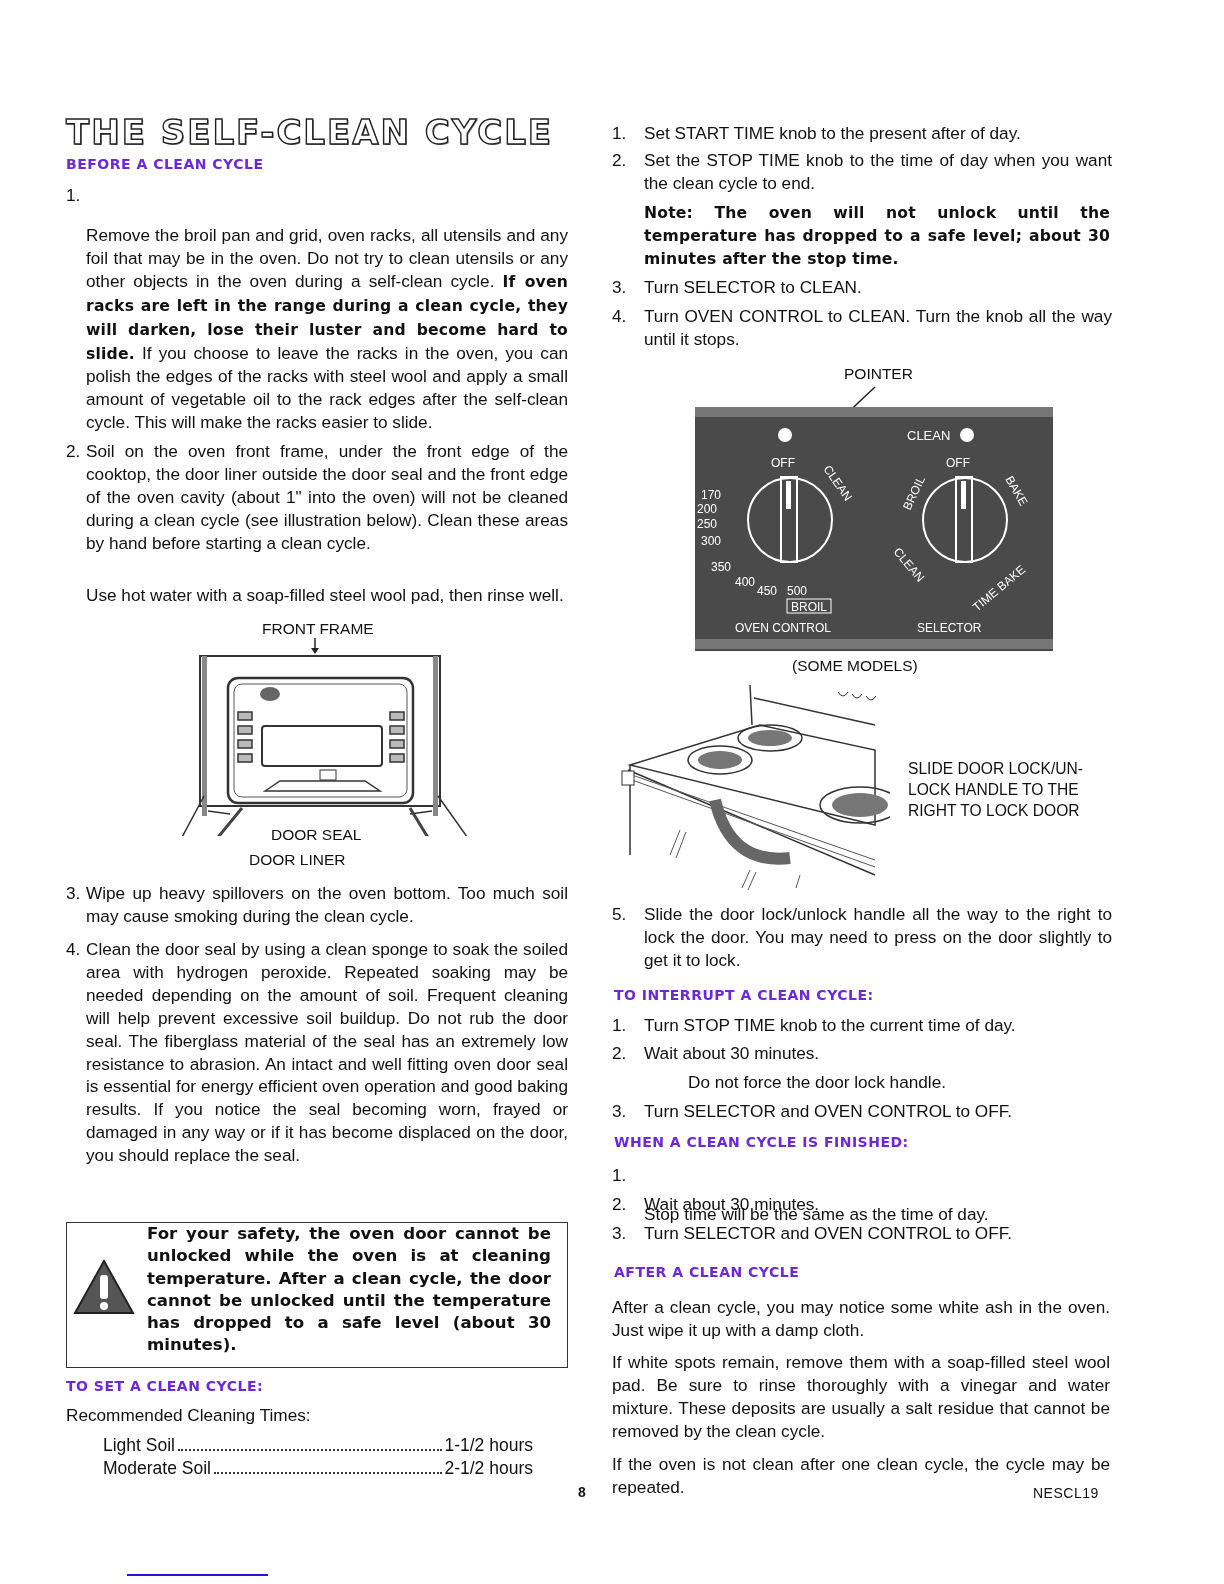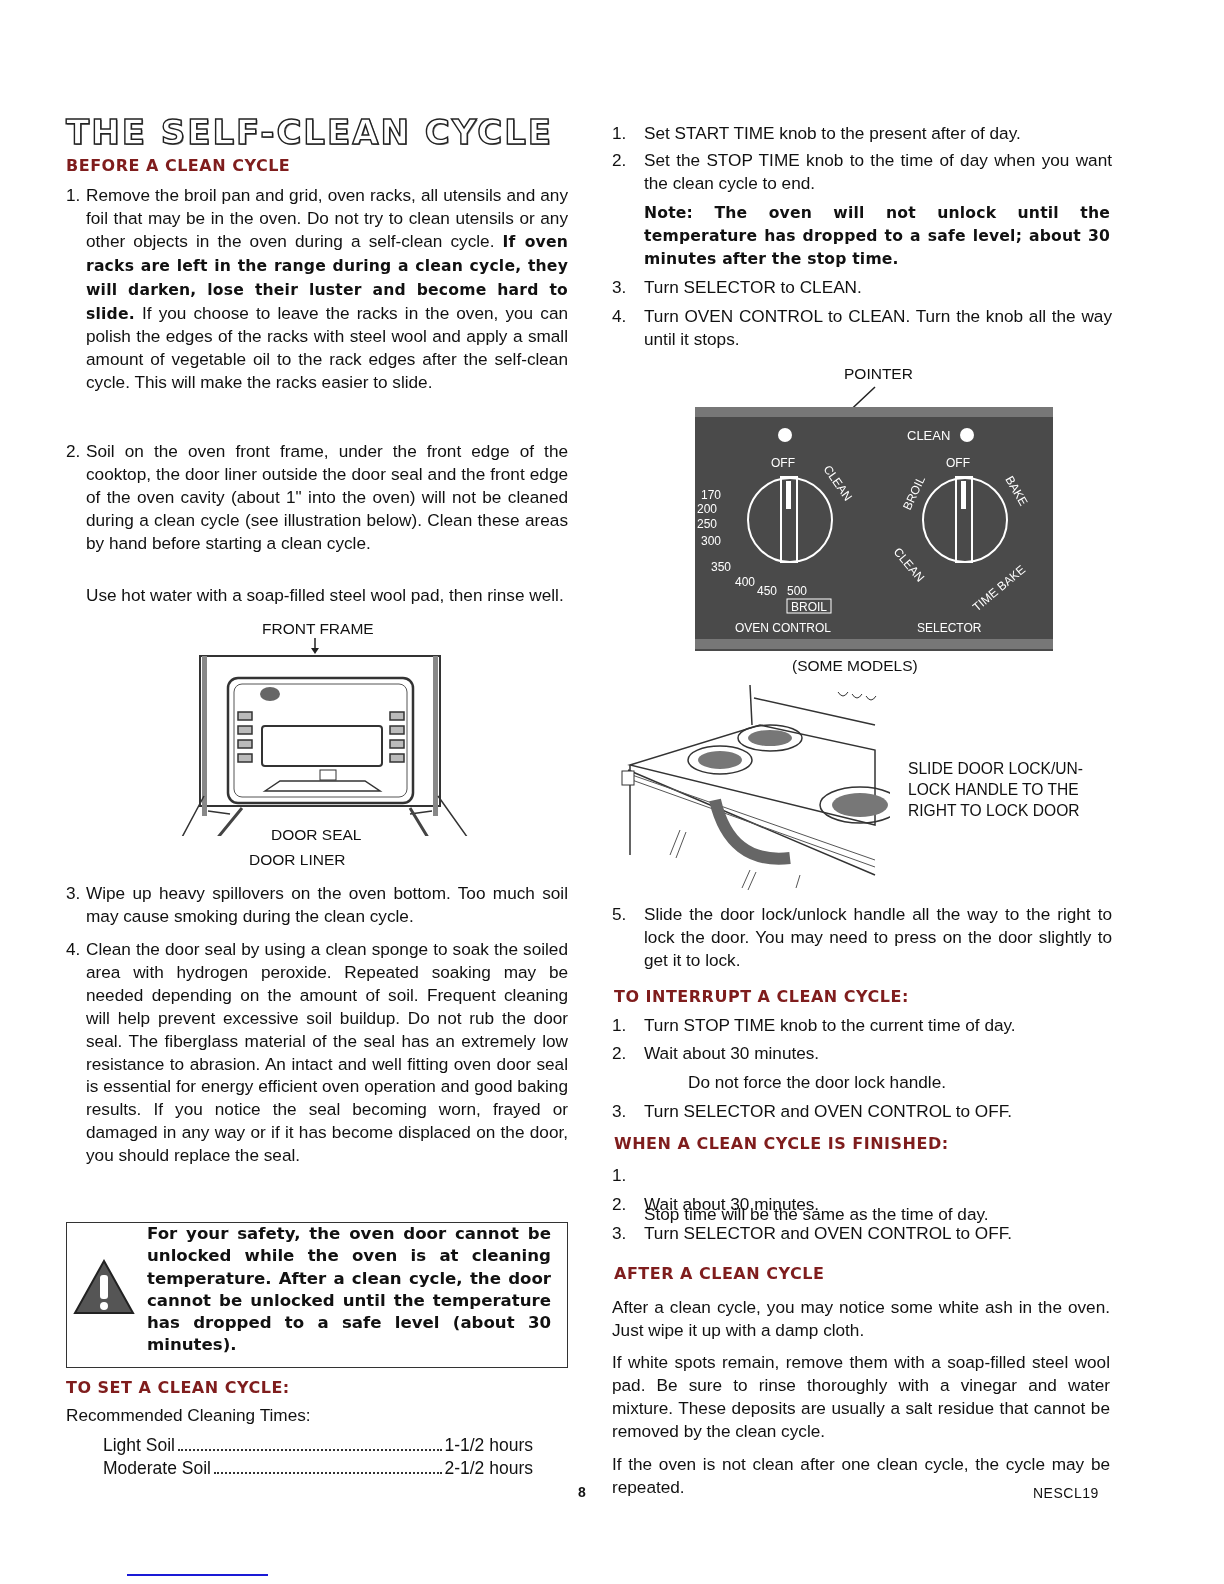--- a/index.html
+++ b/index.html
@@ -1,21 +1,21 @@
 <!DOCTYPE html>
 <html><head>
 <meta charset="utf-8">
 <style>
   html, body { margin:0; padding:0; background:#ffffff; }
   body { width:1224px; height:1584px; position:relative; overflow:hidden;
          font-family:"Liberation Sans", sans-serif; color:#111; }
   .title { position:absolute; left:66px; top:112px; font-family:"DejaVu Sans", sans-serif;
            font-weight:bold; font-size:34px; letter-spacing:2px; color:#fff;
            -webkit-text-stroke:1.4px #222; text-shadow:1px 1px 0 #777; margin:0; }
-  .h2 { font-family:"DejaVu Sans", sans-serif; font-weight:bold; font-size:16px; letter-spacing:0.5px; margin:0; position:absolute; color:#7f1d1d; }
+  .h2 { font-family:"DejaVu Sans", sans-serif; font-weight:bold; font-size:14px; letter-spacing:0.5px; margin:0; position:absolute; color:#6d28d9; }
   .para { position:absolute; font-size:17.2px; line-height:22.9px; text-align:justify; margin:0; }
   .item { position:absolute; font-size:17.2px; line-height:22.9px; text-align:justify; }
   .item .num { position:absolute; left:0; top:0; }
   .item .txt { display:block; }
   .bold { font-family:"DejaVu Sans", sans-serif; font-weight:bold; font-size:15.6px; letter-spacing:0.2px; }
   .label { position:absolute; font-size:15.5px; color:#111; white-space:nowrap; }
   .warn { position:absolute; left:66px; top:1222px; width:500px; height:144px; border:1.5px solid #333; }
   .warn .tri { position:absolute; left:6px; top:36px; width:62px; height:56px; }
   .warn .wt { position:absolute; left:80px; top:0; width:404px; font-family:"DejaVu Sans", sans-serif; font-weight:bold; font-size:16.6px; line-height:22.3px; text-align:justify; }
   .times { position:absolute; left:103px; top:1434px; width:430px; font-size:17.5px; line-height:23px; }
@@ -29,21 +29,21 @@
   svg { position:absolute; }
 </style>
 </head>
 <body>
 
 <h1 class="title">THE SELF-CLEAN CYCLE</h1>
 <h2 class="h2" style="left:66px; top:156px;">BEFORE A CLEAN CYCLE</h2>
 
 <div class="item" style="left:66px; top:184px; width:502px;">
   <span class="num">1.</span>
-  <span class="txt" style="padding-left:20px;">
+  <span class="txt" style="padding-left:20px;margin-top:40px;">
     <span>Remove the broil pan and grid, oven racks, all utensils and any foil that may be in the oven. Do not try to clean utensils or any other objects in the oven during a self-clean cycle.</span>
     <span class="bold">If oven racks are left in the range during a clean cycle, they will darken, lose their luster and become hard to slide.</span>
     <span>If you choose to leave the racks in the oven, you can polish the edges of the racks with steel wool and apply a small amount of vegetable oil to the rack edges after the self-clean cycle. This will make the racks easier to slide.</span>
   </span>
 </div>
 
 <div class="item" style="left:66px; top:440px; width:502px;">
   <span class="num">2.</span>
   <span class="txt" style="padding-left:20px;">Soil on the oven front frame, under the front edge of the cooktop, the door liner outside the door seal and the front edge of the oven cavity (about 1" into the oven) will not be cleaned during a clean cycle (see illustration below). Clean these areas by hand before starting a clean cycle.</span>
 </div>

